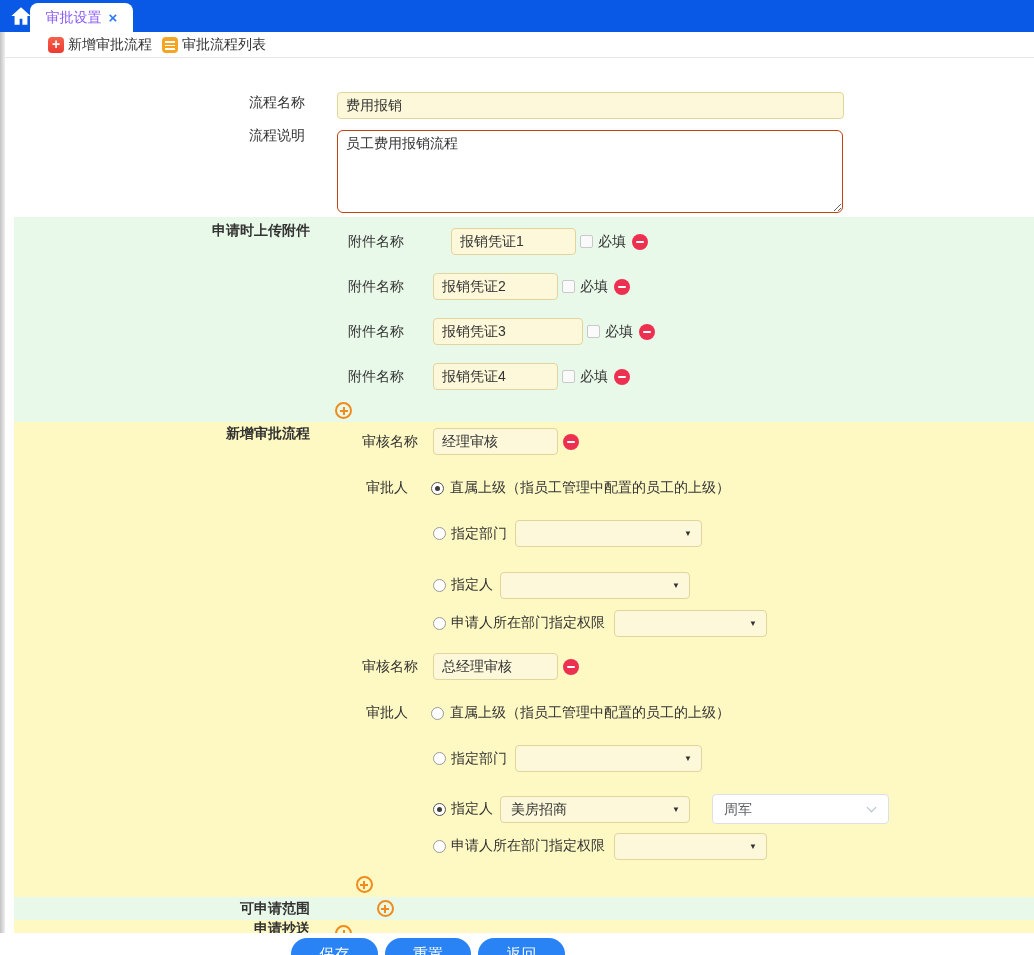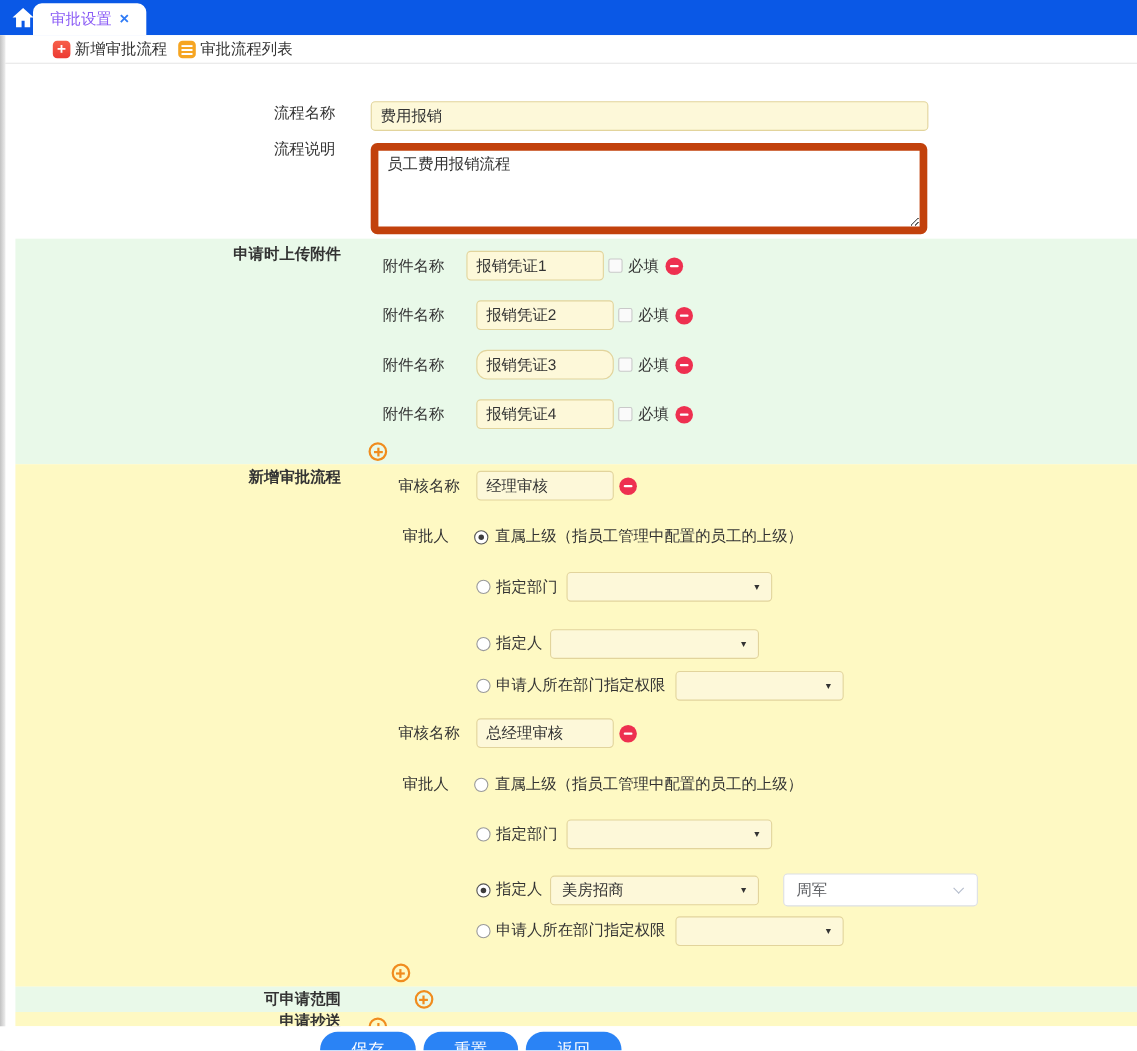--- a/index.html
+++ b/index.html
@@ -52,21 +52,21 @@
   .sec-green { position:absolute; left:14px; width:1020px; background:#e9f9e9; }
   .sec-blue  { position:absolute; left:14px; width:1020px; background:#fef9c3; }
 
   
   .yinput {
     background:#fdf8d9; border:1px solid #e2d49c; border-radius:4px;
     height:27px; padding:0 8px; font-size:14px; color:#333; font-family:inherit; outline:none;
   }
   textarea.desc {
     position:absolute; left:337px; top:130px; width:506px; height:83px;
-    background:#fff; border:7px solid #c2410c; border-radius:6px; resize:both;
+    background:#fff; border:1px solid #c2410c; border-radius:6px; resize:both;
     font-family:inherit; font-size:14px; color:#333; padding:4px 8px; outline:none;
   }
   .ysel {
     position:relative; background:#fdf8d9; border:1px solid #e2d49c; border-radius:4px;
     height:27px; line-height:25px; padding:0 24px 0 10px; font-size:14px; color:#333; cursor:pointer;
   }
   .ysel .caret { position:absolute; right:9px; top:0; line-height:25px; font-size:8px; color:#333; }
   .wsel {
     position:relative; background:#fff; border:1px solid #dcdfe6; border-radius:4px;
     height:30px; line-height:28px; padding:0 28px 0 11px; font-size:14px; color:#606266; cursor:pointer;
@@ -135,35 +135,35 @@
   
   <div class="abs lbl r" style="left:200px;top:127px;width:105px;">流程说明</div>
   <textarea class="desc" style="">员工费用报销流程</textarea>
 
   
   <div class="sec-green" style="top:217px;height:205px;"></div>
   <div class="abs lbl blbl r" style="left:160px;top:222px;width:150px;">申请时上传附件</div>
 
   <div class="frow" style="left:348px;top:228px;height:27px;">
     <span class="lbl">附件名称</span>
-    <input class="yinput" style="margin-left: 20px; width: 125px;" value="报销凭证1">
+    <input class="yinput" style="margin-left: 47px; width: 125px;" value="报销凭证1">
     <span class="ckb" style="margin-left:4px;"></span>
     <span class="lbl" style="margin-left:5px;">必填</span>
     <span class="minus" style="margin-left:6px;"></span>
   </div>
   <div class="frow" style="left:348px;top:273px;height:27px;">
     <span class="lbl">附件名称</span>
     <input class="yinput" style="margin-left: 29px; width: 125px;" value="报销凭证2">
     <span class="ckb" style="margin-left:4px;"></span>
     <span class="lbl" style="margin-left:5px;">必填</span>
     <span class="minus" style="margin-left:6px;"></span>
   </div>
   <div class="frow" style="left:348px;top:318px;height:27px;">
     <span class="lbl">附件名称</span>
-    <input class="yinput" style="margin-left: 29px; width: 125px; border-radius: 10px;" value="报销凭证3">
+    <input class="yinput" style="margin-left: 29px; width: 150px;" value="报销凭证3">
     <span class="ckb" style="margin-left:4px;"></span>
     <span class="lbl" style="margin-left:5px;">必填</span>
     <span class="minus" style="margin-left:6px;"></span>
   </div>
   <div class="frow" style="left:348px;top:363px;height:27px;">
     <span class="lbl">附件名称</span>
     <input class="yinput" style="margin-left: 29px; width: 125px;" value="报销凭证4">
     <span class="ckb" style="margin-left:4px;"></span>
     <span class="lbl" style="margin-left:5px;">必填</span>
     <span class="minus" style="margin-left:6px;"></span>

